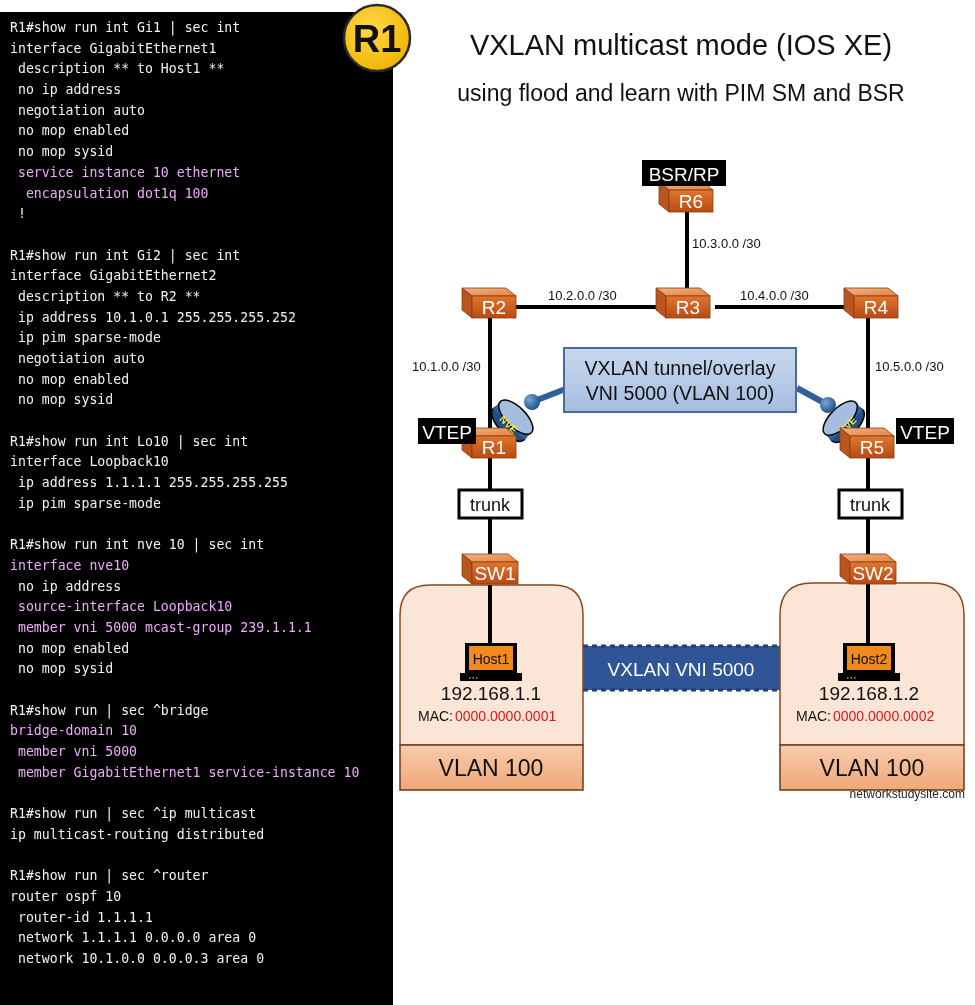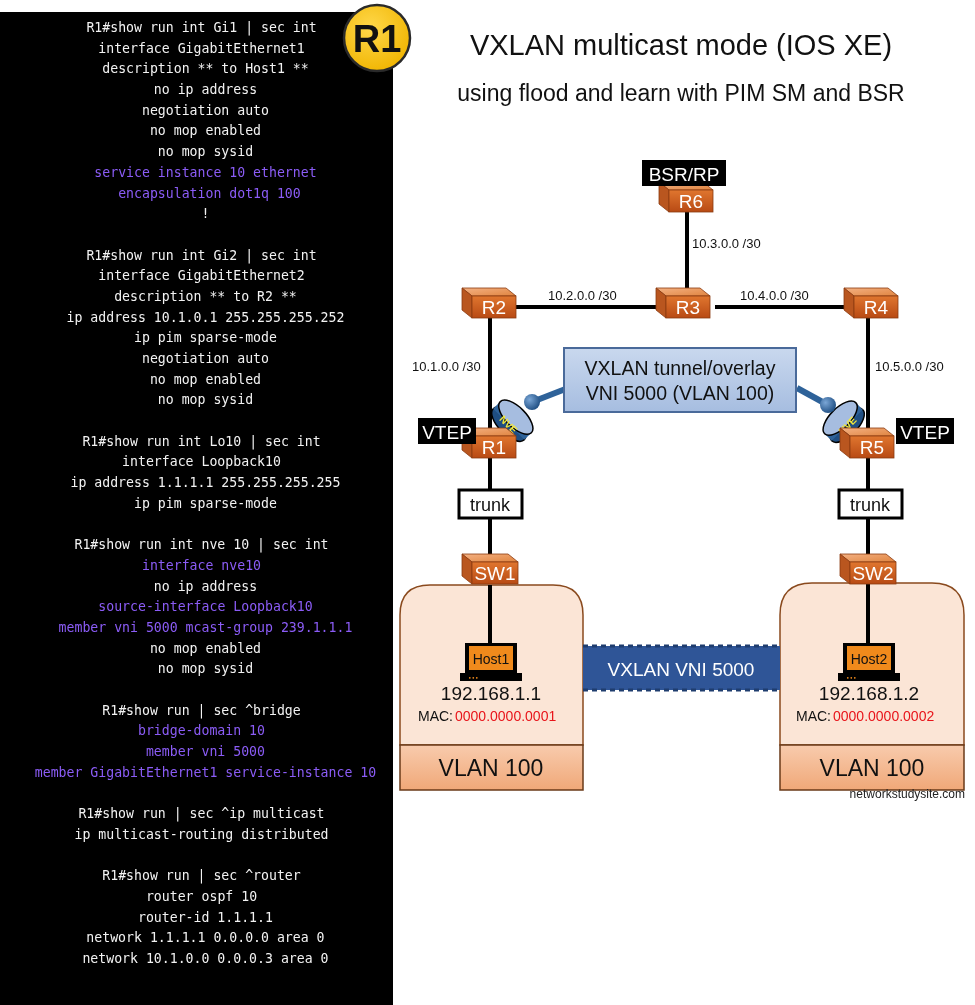--- a/index.html
+++ b/index.html
@@ -1,20 +1,20 @@
 <!DOCTYPE html>
 <html><head>
 <meta charset="utf-8">
 <style>
   html, body { margin: 0; padding: 0; background: #ffffff; }
   body { width: 975px; height: 1005px; position: relative; overflow: hidden; font-family: "DejaVu Sans", sans-serif; }
   #terminal { position: absolute; left: 0; top: 12px; width: 393px; height: 993px; background: #000000; }
-  #terminal pre { margin: 0; padding: 6px 0 0 10px; font-family: "DejaVu Sans Mono", monospace; font-size: 13.2px; line-height: 20.7px; color: #f2f2f2; white-space: pre; text-align: center; }
+  #terminal pre { margin: 0; padding: 6px 0 0 10px; font-family: "DejaVu Sans Mono", monospace; font-size: 13.2px; line-height: 20.7px; color: #f2f2f2; white-space: pre; }
   .cl { display: block; height: 20.7px; }
-  .cl.hl { color: #8b5cf6; }
+  .cl.hl { color: #f0abfc; }
   #diagram { position: absolute; left: 0; top: 0; width: 975px; height: 1005px; }
 </style>
 </head>
 <body>
 
 <div id="terminal">
   <pre id="term-pre"><span class="cl">R1#show run int Gi1 | sec int</span><span class="cl">interface GigabitEthernet1</span><span class="cl"> description ** to Host1 **</span><span class="cl"> no ip address</span><span class="cl"> negotiation auto</span><span class="cl"> no mop enabled</span><span class="cl"> no mop sysid</span><span class="cl hl"> service instance 10 ethernet</span><span class="cl hl">  encapsulation dot1q 100</span><span class="cl"> !</span><span class="cl"></span><span class="cl">R1#show run int Gi2 | sec int</span><span class="cl">interface GigabitEthernet2</span><span class="cl"> description ** to R2 **</span><span class="cl"> ip address 10.1.0.1 255.255.255.252</span><span class="cl"> ip pim sparse-mode</span><span class="cl"> negotiation auto</span><span class="cl"> no mop enabled</span><span class="cl"> no mop sysid</span><span class="cl"></span><span class="cl">R1#show run int Lo10 | sec int</span><span class="cl">interface Loopback10</span><span class="cl"> ip address 1.1.1.1 255.255.255.255</span><span class="cl"> ip pim sparse-mode</span><span class="cl"></span><span class="cl">R1#show run int nve 10 | sec int</span><span class="cl hl">interface nve10</span><span class="cl"> no ip address</span><span class="cl hl"> source-interface Loopback10</span><span class="cl hl"> member vni 5000 mcast-group 239.1.1.1</span><span class="cl"> no mop enabled</span><span class="cl"> no mop sysid</span><span class="cl"></span><span class="cl">R1#show run | sec ^bridge</span><span class="cl hl">bridge-domain 10</span><span class="cl hl"> member vni 5000</span><span class="cl hl"> member GigabitEthernet1 service-instance 10</span><span class="cl"></span><span class="cl">R1#show run | sec ^ip multicast</span><span class="cl">ip multicast-routing distributed</span><span class="cl"></span><span class="cl">R1#show run | sec ^router</span><span class="cl">router ospf 10</span><span class="cl"> router-id 1.1.1.1</span><span class="cl"> network 1.1.1.1 0.0.0.0 area 0</span><span class="cl"> network 10.1.0.0 0.0.0.3 area 0</span></pre>
 </div>
 
 <svg id="diagram" viewBox="0 0 975 1005" xmlns="http://www.w3.org/2000/svg">

